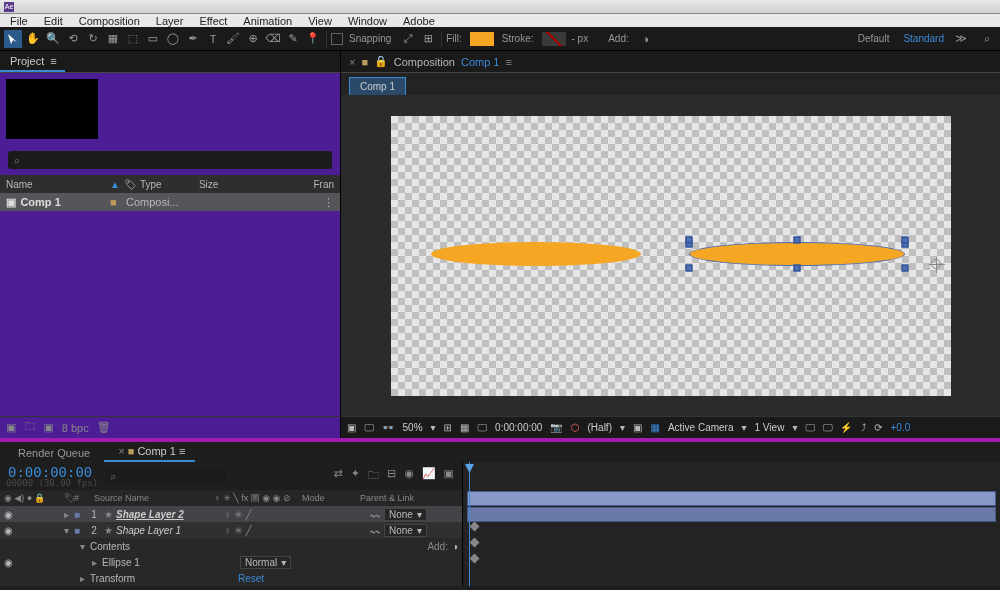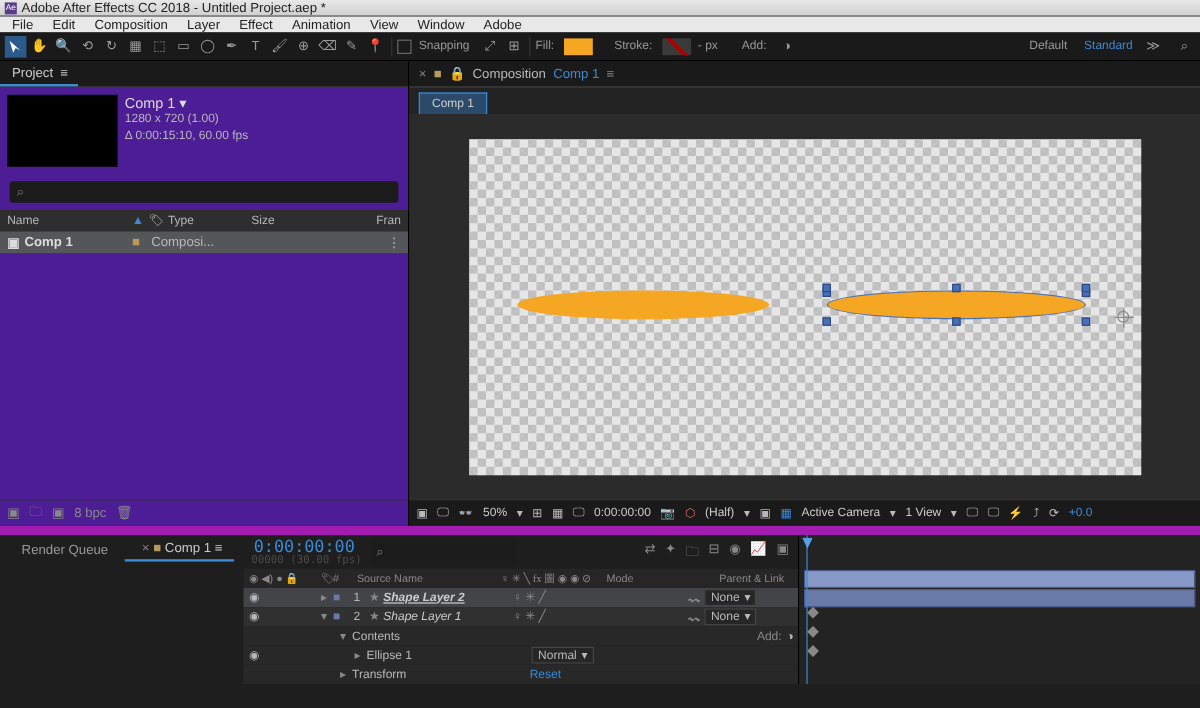--- a/index.html
+++ b/index.html
@@ -30,21 +30,21 @@
 .panel-tab { padding: 3px 10px; font-size: 11px; border-bottom: 2px solid #3a8ad6; color: #ccc; }
 .panel-tab .burger { margin-left: 6px; letter-spacing: -2px; }
 .comp-info { display: flex; padding: 6px; gap: 6px; }
 .comp-thumb { width: 92px; height: 60px; background: #000; }
 .comp-meta { font-size: 10px; line-height: 14px; }
 .comp-meta .name { font-size: 12px; color: #ddd; }
 .search-bar { margin: 6px 8px; height: 18px; background: #1b1b1b; border-radius: 3px; display: flex; align-items: center; padding: 0 6px; color: #777; font-size: 11px; }
 .proj-columns { display: flex; height: 18px; background: #2e2e2e; font-size: 10px; align-items: center; padding: 0 6px; gap: 4px; }
 .proj-columns .c1 { flex: 0 0 100px; }
 .proj-columns .ctype { flex: 0 0 55px; }
-.proj-columns .csize { flex: 0 0 30px; text-align: right; }
+.proj-columns .csize { flex: 0 0 30px; }
 .proj-row { display: flex; height: 18px; align-items: center; padding: 0 6px; gap: 4px; }
 .proj-row.selected { background: #55565a; }
 .proj-row .name { flex: 0 0 100px; display: flex; align-items: center; gap: 4px; font-weight: bold; color: #ddd; }
 .proj-row .type { flex: 0 0 55px; }
 .proj-foot { margin-top: auto; height: 22px; display: flex; align-items: center; padding: 0 6px; gap: 8px; color: #888; border-top: 1px solid #333; }
 
 .comp-panel { flex: 1; display: flex; flex-direction: column; background: #232323; }
 .comp-head { height: 22px; background: #1a1a1a; display: flex; align-items: center; padding: 0 8px; font-size: 11px; border-bottom: 1px solid #444; gap: 6px; }
 .comp-head .pin { color: #888; }
 .comp-head .name { color: #3a8ad6; }
@@ -67,39 +67,39 @@
 .handle { position: absolute; width: 7px; height: 7px; background: #4b6fb3; border: 1px solid #2a4a8a; transform: translate(-50%, -50%); }
 .anchor { position: absolute; width: 10px; height: 10px; border: 1px solid #888; border-radius: 50%; transform: translate(-50%,-50%); }
 .anchor::before, .anchor::after { content:''; position:absolute; background:#888; }
 .anchor::before { left:4px; top:-3px; width:1px; height:16px; }
 .anchor::after { top:4px; left:-3px; height:1px; width:16px; }
 
 .comp-foot { height: 22px; background: #1a1a1a; display: flex; align-items: center; padding: 0 6px; gap: 8px; font-size: 10px; border-top: 1px solid #333; }
 .comp-foot .val { color: #ccc; }
 .comp-foot .plus { color: #3a8ad6; }
 
-.timeline { height: 132px; background: #1e1e1e; border-top: 8px solid #a21caf; display: flex; }
+.timeline { height: 132px; background: #1e1e1e; border-top: 4px solid #a21caf; display: flex; flex-direction: column; }
 .tl-tabs { height: 22px; display: flex; align-items: flex-end; padding: 0 8px; gap: 4px; }
 .tl-tabs .tab { padding: 3px 10px; font-size: 11px; color: #999; }
 .tl-tabs .tab.active { color: #ccc; border-bottom: 2px solid #3a8ad6; }
 .tl-tabs .tab .x { color: #888; margin-left: 4px; }
 .tl-body { flex: 1; display: flex; }
 .tl-left { width: 463px; display: flex; flex-direction: column; border-right: 1px solid #000; }
 .tl-head { height: 28px; display: flex; align-items: center; padding: 0 8px; gap: 8px; }
 .timecode { color: #3a8ad6; font-size: 14px; font-family: monospace; }
 .timecode-sub { color: #4a4a4a; font-size: 9px; font-family: monospace; margin-left: -2px; margin-top: -2px; }
 .tl-search { flex: 0 0 120px; height: 16px; background: #1b1b1b; border-radius: 3px; display: flex; align-items: center; padding: 0 4px; color: #777; }
 .tl-icons { margin-left: auto; display: flex; gap: 8px; color: #888; }
 .tl-cols { height: 16px; display: flex; align-items: center; font-size: 9px; color: #888; background: #262626; padding: 0 4px; }
 .tl-cols .c-av { width: 60px; }
 .tl-cols .c-num { width: 20px; }
 .tl-cols .c-name { width: 120px; }
-.tl-cols .c-sw { width: 88px; font-family: Liberation Serif, serif; }
+.tl-cols .c-sw { width: 88px; }
 .tl-cols .c-mode { width: 58px; }
-.tl-cols .c-parent { flex: 1; margin-left: 36px; }
+.tl-cols .c-parent { flex: 1; }
 .tl-row { height: 16px; display: flex; align-items: center; font-size: 10px; padding: 0 4px; background: #303030; }
 .tl-row.sel { background: #424448; }
 .tl-row .c-av { width: 60px; display: flex; gap: 2px; }
 .tl-row .eye { width: 12px; }
 .tl-row .c-num { width: 20px; text-align: center; }
 .tl-row .chev { width: 10px; color: #888; }
 .tl-row .star { color: #888; width: 12px; }
 .tl-row .c-name { width: 108px; display:flex; align-items:center; }
 .tl-row .lname { color: #ccc; font-style: italic; }
 .tl-row .lname.sel { font-weight: bold; text-decoration: underline; }
@@ -124,21 +124,20 @@
 .layerbar.sel { background: #8898c8; }
 .kf { position: absolute; width: 7px; height: 7px; background: #888; transform: rotate(45deg) translate(-50%,-50%); }
 
 svg { display: block; }
 </style>
 </head>
 <body>
 
 <div class="titlebar">
   <div class="ae-icon">Ae</div>
-  <span>Adobe After Effects CC 2018 - Untitled Project.aep *</span>
 </div>
 
 <div class="menubar">
   <span>File</span>
   <span>Edit</span>
   <span>Composition</span>
   <span>Layer</span>
   <span>Effect</span>
   <span>Animation</span>
   <span>View</span>
@@ -168,46 +167,41 @@
   <div class="tool">✎</div>
   <div class="tool">📍</div>
   <div class="sep"></div>
   <div class="chk"></div>
   <span class="lbl">Snapping</span>
   <div class="tool">⤢</div>
   <div class="tool">⊞</div>
   <div class="sep"></div>
   <span class="lbl">Fill:</span>
   <div class="swatch" style="background:#f5a623"></div>
-  <span class="lbl" style="margin-left:16px">Stroke:</span>
+  <span class="lbl" style="margin-left:6px">Stroke:</span>
   <div class="stroke-sw"></div>
   <span class="lbl" style="margin-left:4px">- px</span>
   <span class="lbl" style="margin-left:12px">Add:</span>
   <div class="tool">◑</div>
   <div class="right">
     <span class="lbl">Default</span>
     <span class="btn-link">Standard</span>
     <span class="tool">≫</span>
     <span class="tool">⌕</span>
   </div>
 </div>
 
 <div class="main-area">
 
   <div class="project-panel">
     <div class="panel-tab-bar">
       <div class="panel-tab"><span>Project</span><span class="burger">≡</span></div>
     </div>
     <div class="comp-info">
       <div class="comp-thumb"></div>
-      <div class="comp-meta">
-        <div class="name">Comp 1 ▾</div>
-        <div>1280 x 720 (1.00)</div>
-        <div>Δ 0:00:15:10, 60.00 fps</div>
-      </div>
     </div>
     <div class="search-bar">
         <span>⌕</span>
       </div>
     <div class="proj-columns">
       <span class="c1">Name</span>
       <span style="color:#3a8ad6">▲</span>
       <span style="width:12px">🏷</span>
       <span class="ctype">Type</span>
       <span class="csize">Size</span>

